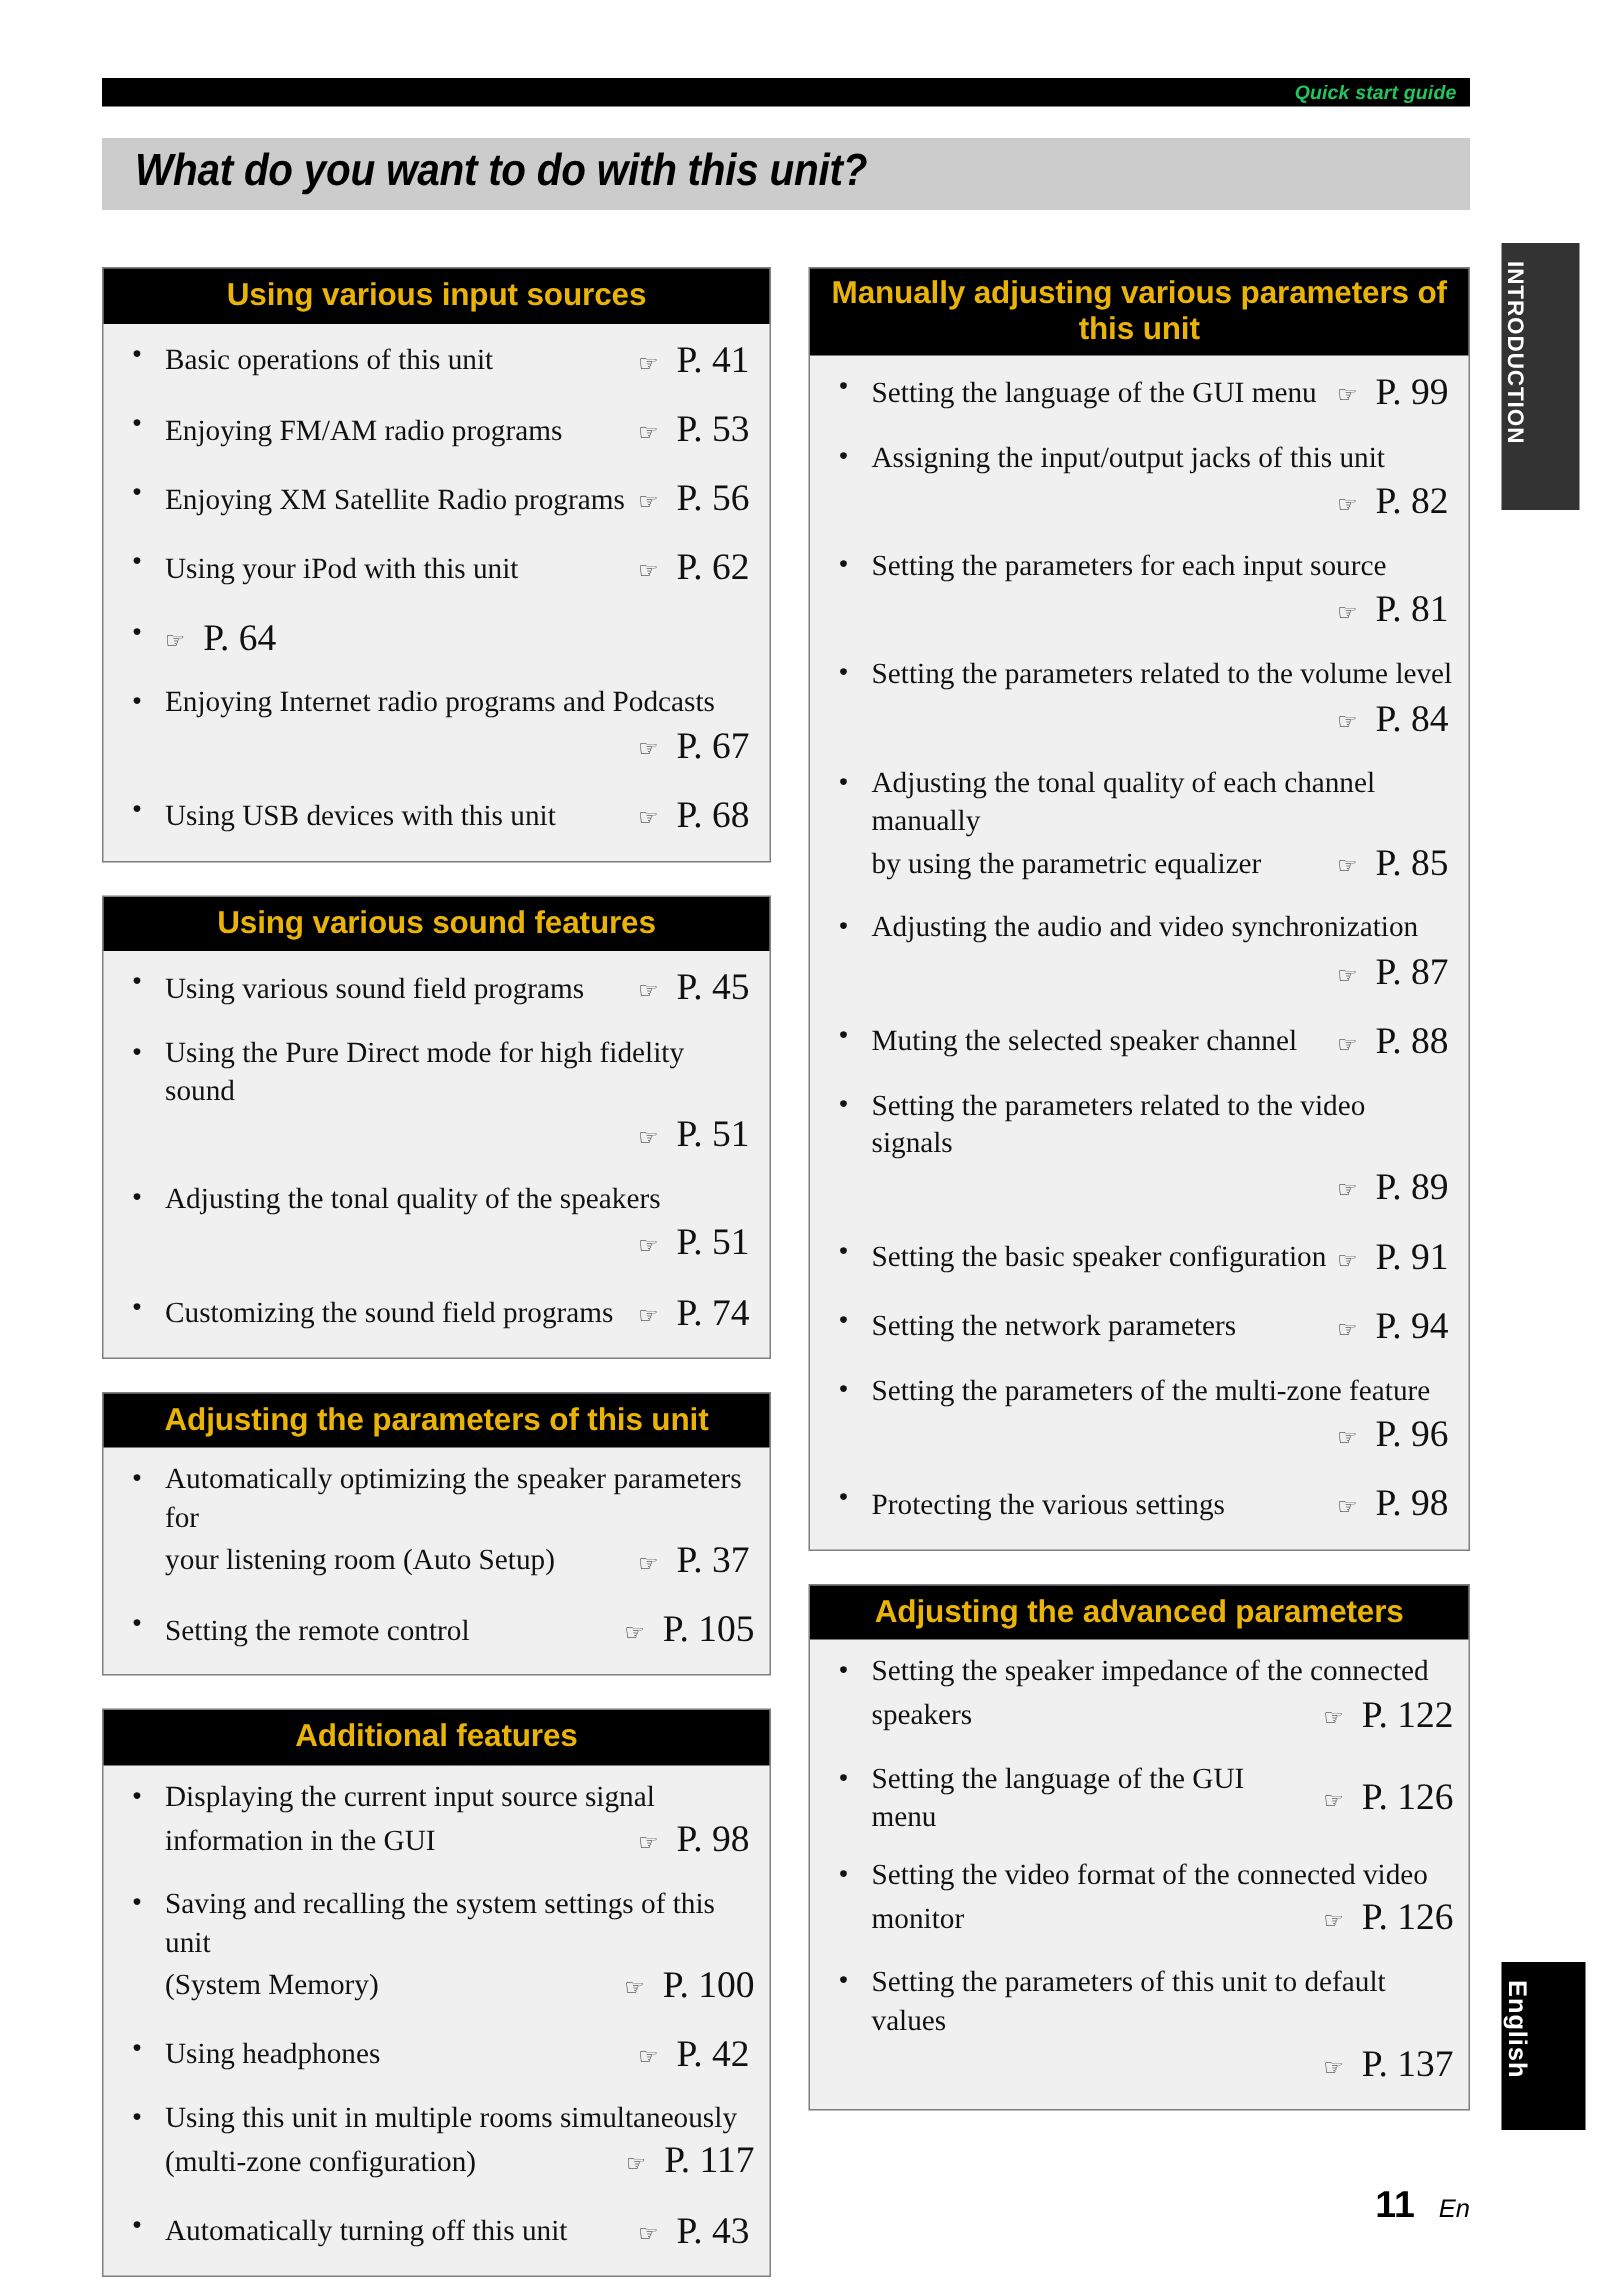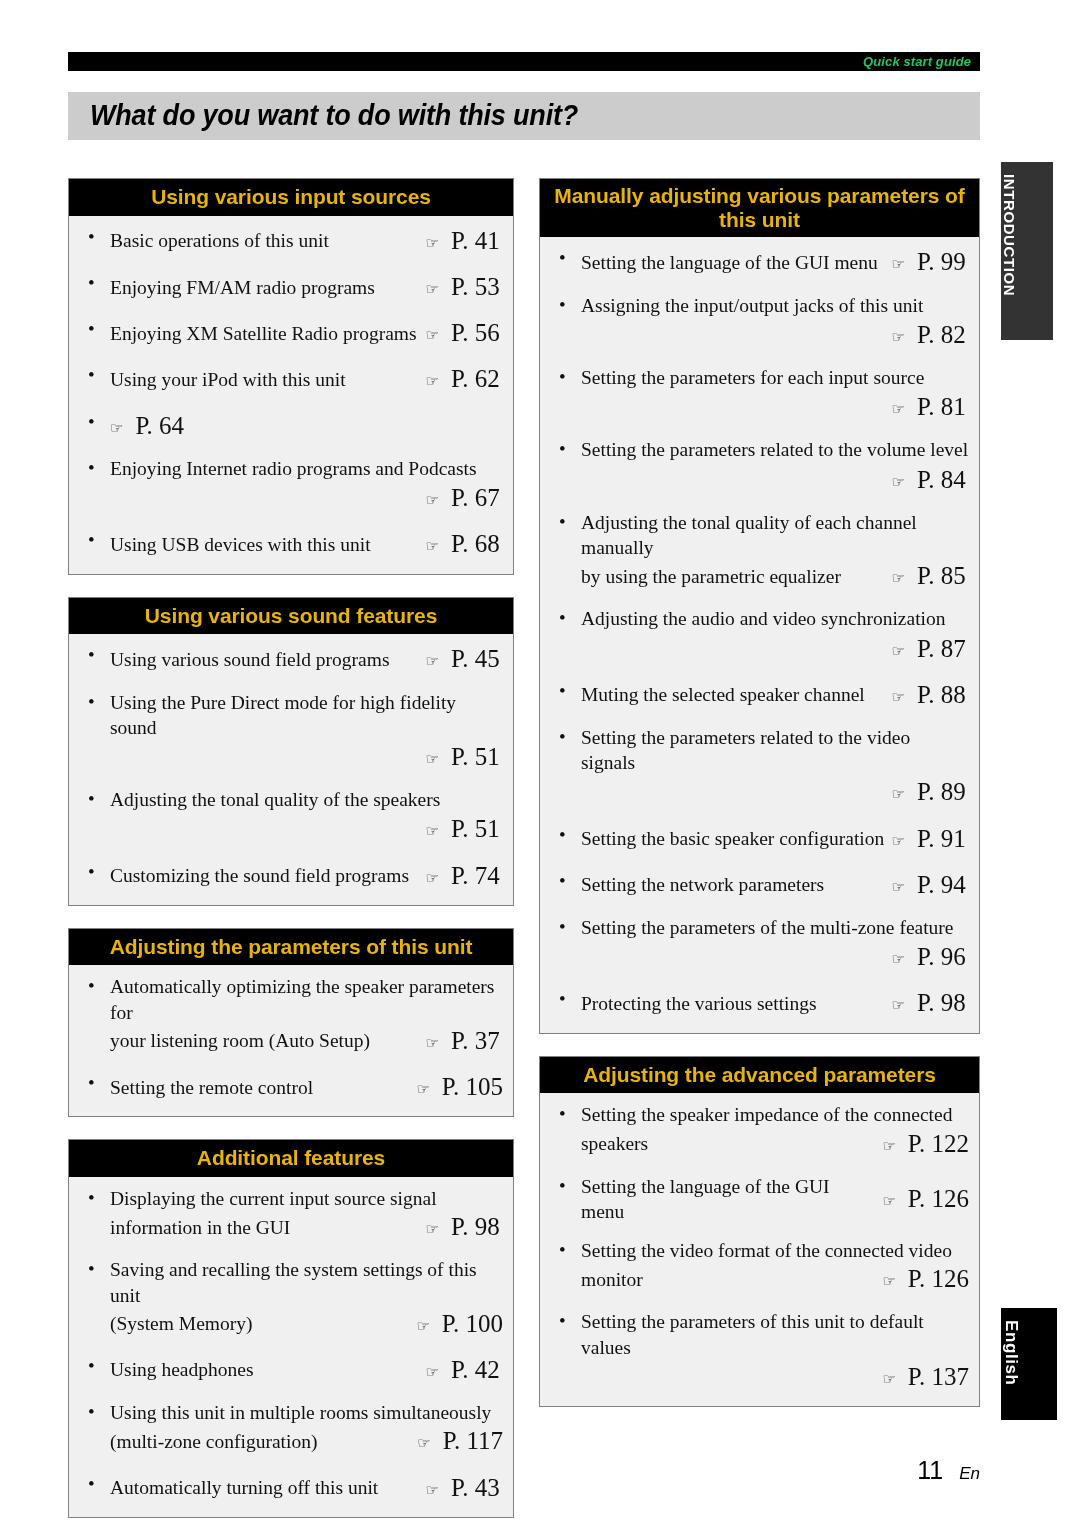--- a/index.html
+++ b/index.html
@@ -187,21 +187,21 @@
   
   .footer {
     position: absolute;
     left: 0;
     top: 1456px;
     width: 980px;
     text-align: right;
     font-family: "Liberation Sans", sans-serif;
   }
   .footer .folio {
-    font-weight: normal;
+    font-weight: bold;
     font-size: 25px;
     color: #000000;
     margin-top: 48px;
   }
   .footer .lang {
     font-style: italic;
     font-size: 17px;
     color: #000000;
     margin-left: 16px;
   }

